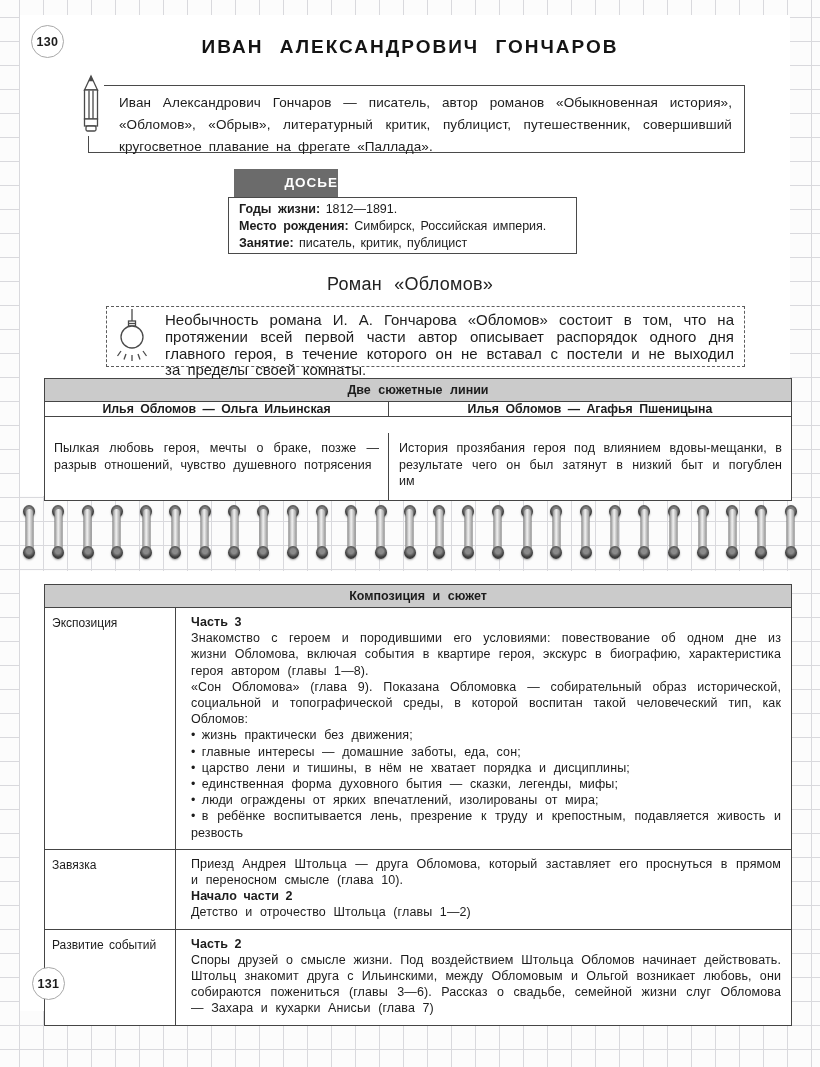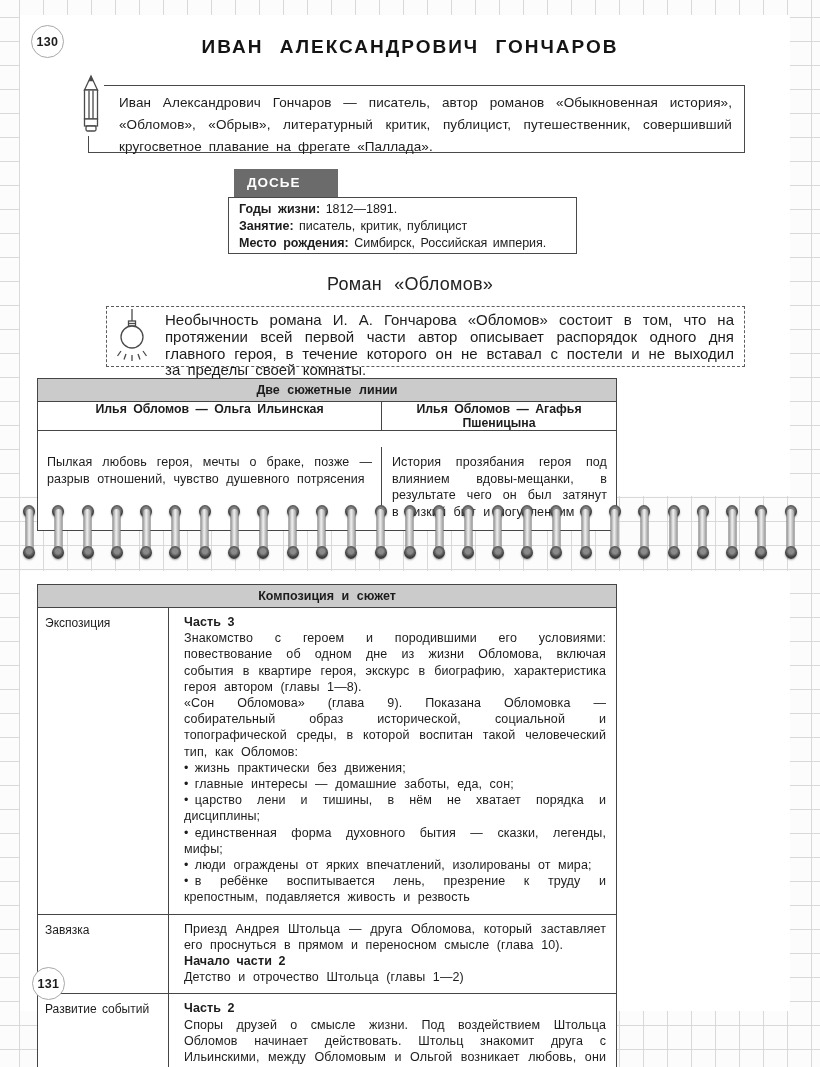--- a/index.html
+++ b/index.html
@@ -45,21 +45,21 @@
     word-spacing:3px; letter-spacing:.1px;
   }
   .pencil-wrap {
     position:absolute; left:77px; top:72px; width:27px; height:64px;
     background:#fff; display:flex; align-items:center; justify-content:center;
   }
 
   .dossier-tab {
     position:absolute; left:234px; top:169px; width:104px; height:28px;
     background:#6b6b6b; color:#fff; font-size:13.5px; font-weight:700;
-    line-height:28px; padding-left:13px; letter-spacing:1px;
+    line-height:28px; padding-left:13px; letter-spacing:1px;text-align:right;
   }
   .dossier-box {
     position:absolute; left:228px; top:197px; width:349px; height:57px;
     border:1.5px solid #4a4a4a; background:#fff;
     padding:3px 10px; font-size:12.5px; line-height:16.8px;
     word-spacing:2px;
   }
   .dossier-box b { word-spacing:3px; }
 
   .sec-heading {
@@ -71,21 +71,21 @@
   .note-box {
     position:absolute; left:106px; top:306px; width:639px; height:61px;
     border:1.2px dashed #5c5c5c; background:#fff;
     padding:5px 10px 5px 58px;
     font-size:15px; line-height:16.8px; text-align:justify;
     word-spacing:3px;
   }
   .bulb-wrap { position:absolute; left:113px; top:309px; width:36px; height:55px; }
 
   .tbl {
-    position:absolute; left:37px; width:580px;
+    position:absolute; left:44px; width:748px;
     border:1.5px solid #454545; background:#fff;
   }
   .plot-table { top:378px; }
   .comp-table { top:584px; }
   .tbl-title {
     height:23px; line-height:23px; background:#cbcbcb;
     text-align:center; font-size:12.5px; font-weight:700;
     border-bottom:1px solid #454545; word-spacing:4px;
   }
   .pt-heads { display:flex; border-bottom:1px solid #454545; }
@@ -161,22 +161,22 @@
       <line x1="10" y1="16.5" x2="10" y2="45"></line>
       <line x1="14" y1="16.5" x2="14" y2="45"></line>
       <rect x="5.5" y="45" width="13" height="7" fill="#fff"></rect>
       <rect x="7" y="52" width="10" height="5" rx="1.5" fill="#fff"></rect>
     </svg>
   </div>
 
   <div class="dossier-tab">ДОСЬЕ</div>
   <div class="dossier-box">
       <div class="d-row"><b>Годы жизни:</b> 1812—1891.</div>
+      <div class="d-row"><b>Место рождения:</b> Симбирск, Российская империя.</div>
       <div class="d-row"><b>Занятие:</b> писатель, критик, публицист</div>
-      <div class="d-row"><b>Место рождения:</b> Симбирск, Российская империя.</div>
     </div>
 
   <div class="sec-heading">Роман  «Обломов»</div>
 
   <div class="note-box">
     <span>Необычность романа И. А. Гончарова «Обломов» состоит в том, что на протяжении всей первой части автор описывает распорядок одного дня главного героя, в течение которого он не вставал с постели и не выходил за пределы своей комнаты.</span>
   </div>
   <div class="bulb-wrap">
     <svg width="36" height="55" viewBox="0 0 36 55" fill="none" stroke="#4a4a4a" stroke-width="1.3">
       <line x1="19" y1="0" x2="19" y2="12"></line>

